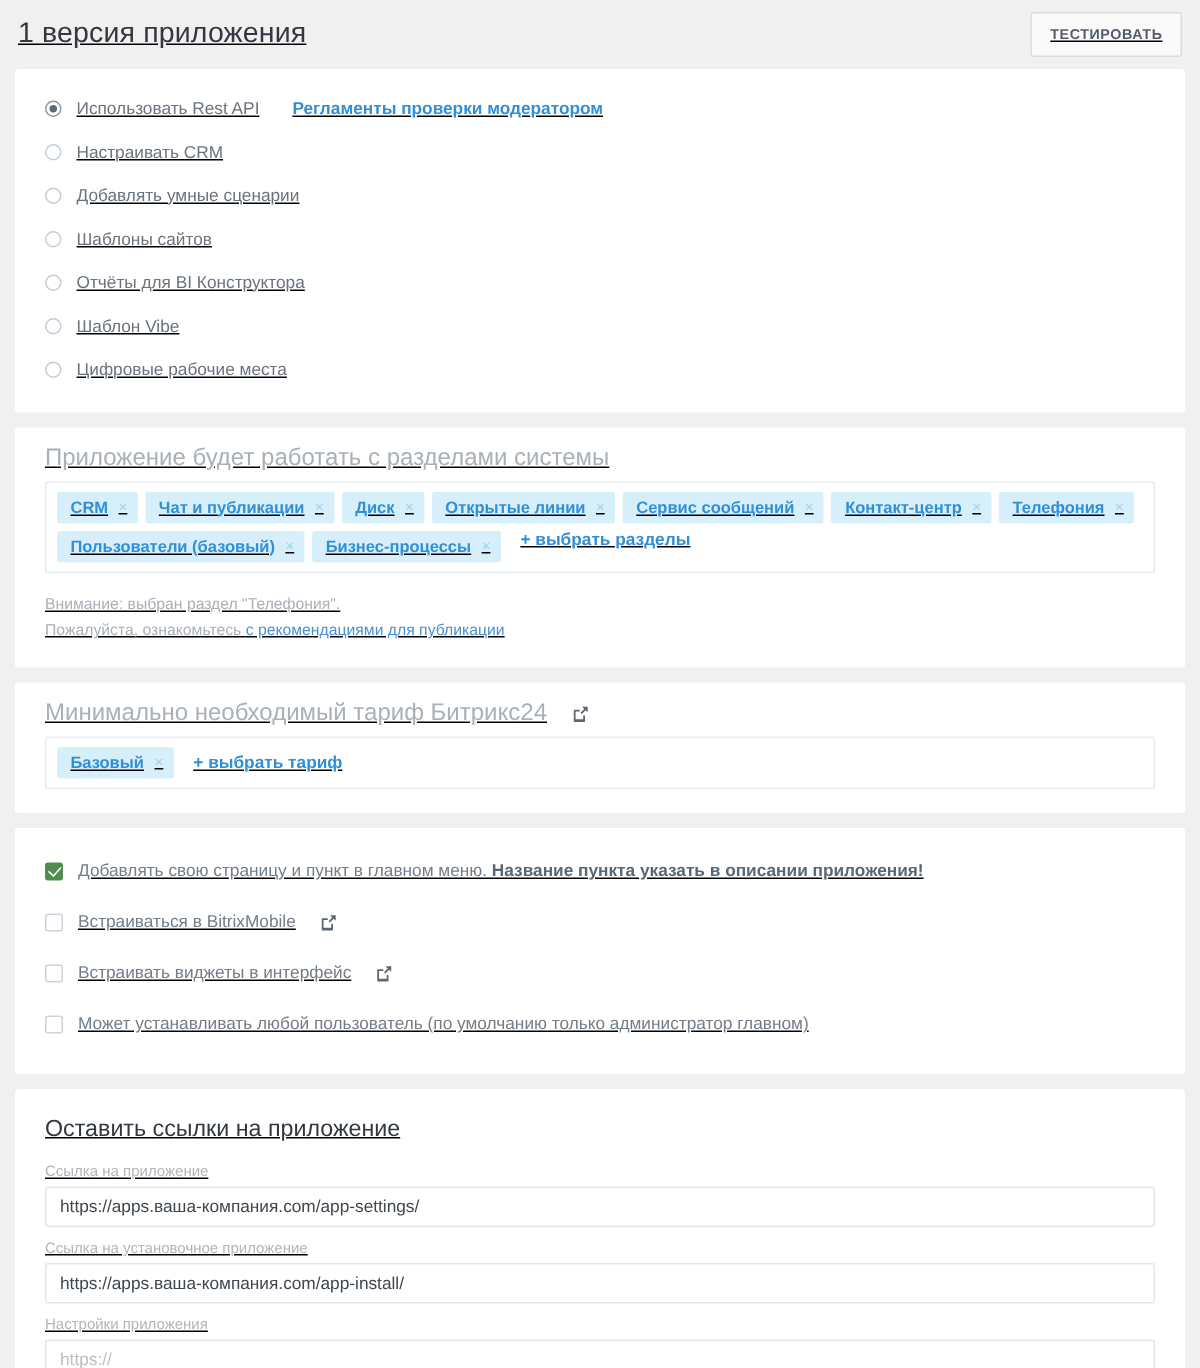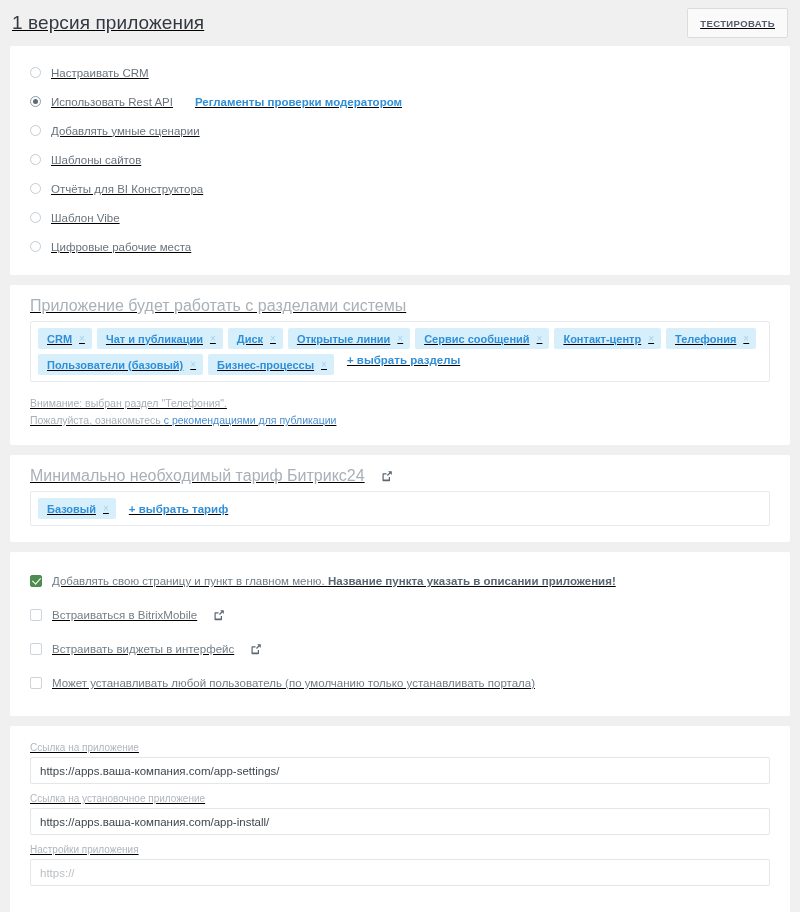--- a/index.html
+++ b/index.html
@@ -158,27 +158,27 @@
 
 <div class="page">
 
   <div class="header">
     <div class="page-title">1 версия приложения</div>
     <button class="test-btn">ТЕСТИРОВАТЬ</button>
   </div>
 
   <div class="card radio-list" id="radio-card">
       <div class="radio-row">
-        <span class="radio"></span>
-        <span class="radio-label">Настраивать CRM</span>
-      </div>
-      <div class="radio-row">
         <span class="radio checked"></span>
         <span class="radio-label">Использовать Rest API</span>
         <a href="#" class="inline-link">Регламенты проверки модератором</a>
+      </div>
+      <div class="radio-row">
+        <span class="radio"></span>
+        <span class="radio-label">Настраивать CRM</span>
       </div>
       <div class="radio-row">
         <span class="radio"></span>
         <span class="radio-label">Добавлять умные сценарии</span>
       </div>
       <div class="radio-row">
         <span class="radio"></span>
         <span class="radio-label">Шаблоны сайтов</span>
       </div>
       <div class="radio-row">
@@ -279,25 +279,26 @@
       <div class="check-row">
         <span class="cbox"></span>
         <span class="check-label">Встраивать виджеты в интерфейс</span>
         <span class="ext-icon"><svg width="12" height="12" viewBox="0 0 12 12">
             <path d="M1.5 3.2h4v1.2H2.7v5.1h5.1V7h1.2v3.6c0 .4-.3.7-.7.7H2.2c-.4 0-.7-.3-.7-.7V3.9c0-.4.3-.7.7-.7z" fill="#5b6672"></path>
             <path d="M7.1 1.2h3.7v3.7L9.4 3.5 6.9 6 6 5.1l2.5-2.5-1.4-1.4z" fill="#5b6672"></path>
           </svg></span>
       </div>
       <div class="check-row">
         <span class="cbox"></span>
-        <span class="check-label">Может устанавливать любой пользователь (по умолчанию только устанавливать портала)</span>
+        <span class="check-label">Может устанавливать любой пользователь (по умолчанию только администратор главном)</span>
       </div>
     </div>
 
   <div class="card links-card">
+    <div class="card-title">Оставить ссылки на приложение</div>
     <div id="links-fields">
         <div class="input-group"><div class="input-label">Ссылка на приложение</div><input type="text" class="text-input" placeholder="https://" value="https://apps.ваша-компания.com/app-settings/" style=""></div>
         <div class="input-group"><div class="input-label">Ссылка на установочное приложение</div><input type="text" class="text-input" placeholder="https://" value="https://apps.ваша-компания.com/app-install/" style=""></div>
         <div class="input-group"><div class="input-label">Настройки приложения</div><input type="text" class="text-input" placeholder="https://" style=""></div>
       </div>
   </div>
 
 </div>
 
 </body></html>

